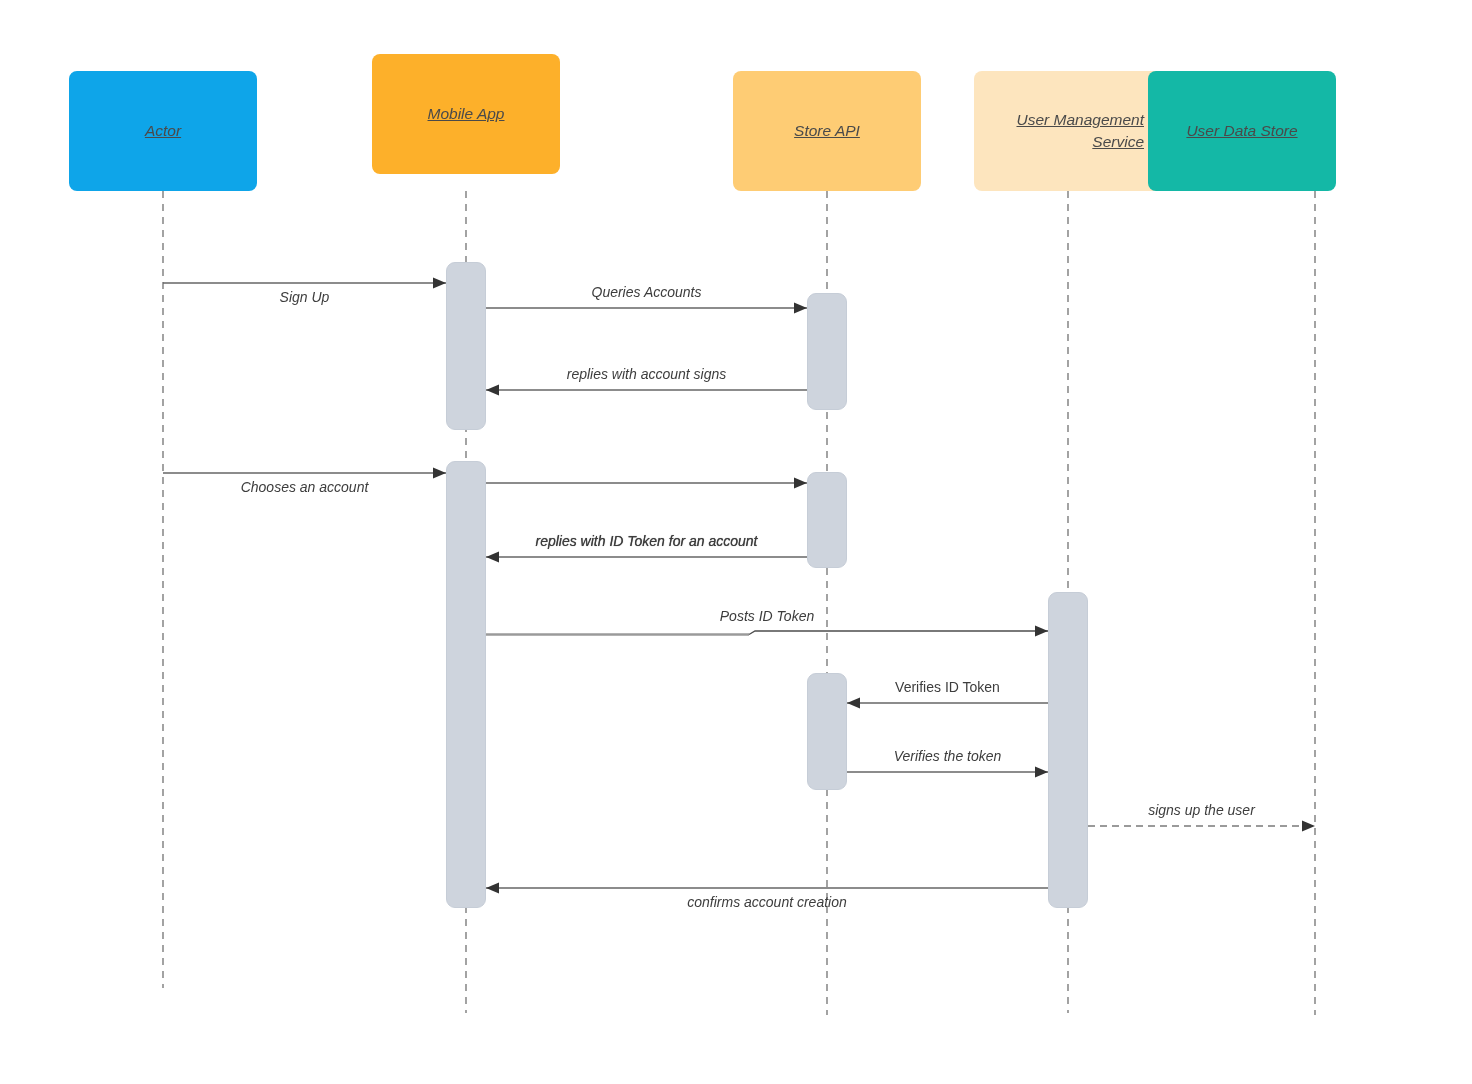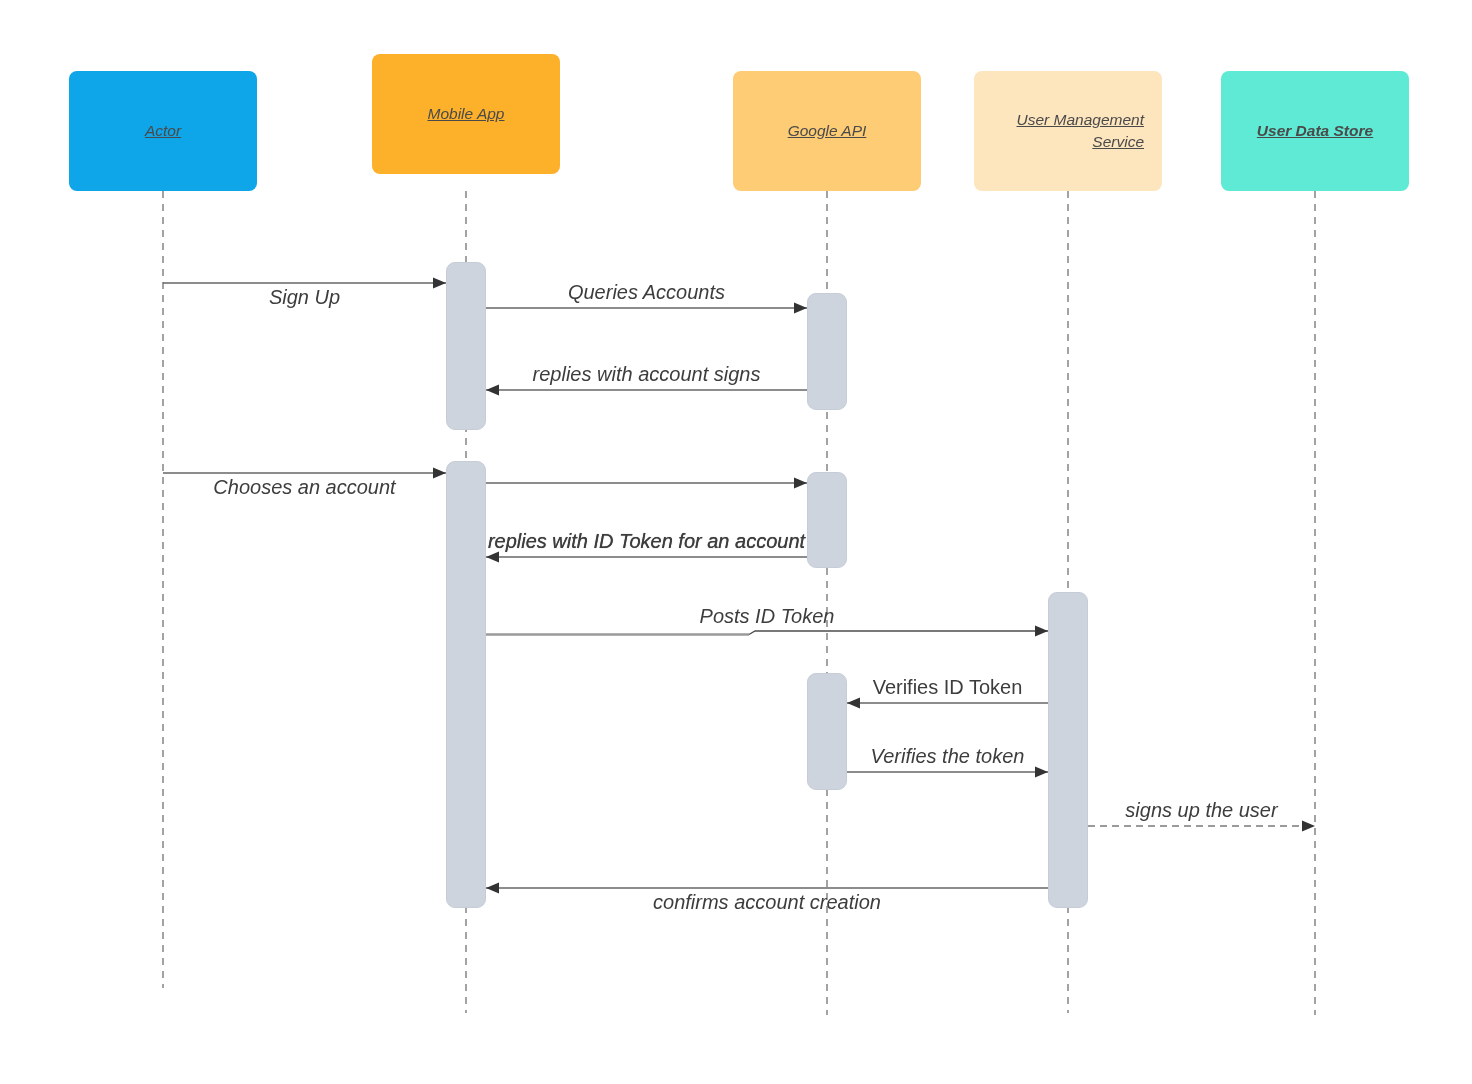--- a/index.html
+++ b/index.html
@@ -14,21 +14,21 @@
   }
   .actor-box .lbl{
     font-style:italic;text-decoration:underline;color:#4a4a4a;
     font-size:15.5px;line-height:22px;max-width:152px;
   }
   .activation{
     position:absolute;background:#CED4DD;border:1px solid #C6CDD7;
     border-radius:9px;box-sizing:border-box;
   }
   .msg-label{
-    position:absolute;width:440px;text-align:center;font-size:20px;
+    position:absolute;width:440px;text-align:center;font-size:14px;
     color:#3d3d3d;line-height:19px;white-space:nowrap;
   }
   .msg-label.italic{font-style:italic;}
   .msg-label.semibold{text-shadow:0 0 0.7px #3d3d3d;}
 </style>
 </head>
 <body>
 
 <div id="stage">
   <svg id="lines" xmlns="http://www.w3.org/2000/svg" viewBox="0 0 1472 1084">
@@ -83,26 +83,26 @@
         <polygon points="486,888 499,882.5 499,893.5" fill="#333333"></polygon>
       </g>
     </svg>
 <div class="actor-box" style="left: 69px; top: 71px; width: 188px; height: 120px; background: #0ea5e9;">
       <span class="lbl">Actor</span>
     </div>
     <div class="actor-box" style="left: 372px; top: 54px; width: 188px; height: 120px; background: rgb(253, 176, 42);">
       <span class="lbl">Mobile App</span>
     </div>
     <div class="actor-box" style="left: 733px; top: 71px; width: 188px; height: 120px; background: rgb(254, 204, 116);">
-      <span class="lbl">Google API</span>
+      <span class="lbl">Store API</span>
     </div>
     <div class="actor-box" style="left: 974px; top: 71px; width: 188px; height: 120px; background: rgb(253, 229, 190); text-align: right;">
       <span class="lbl">User Management Service</span>
     </div>
-    <div class="actor-box" style="left: 1221px; top: 71px; width: 188px; height: 120px; background: #5eead4; font-weight: bold;">
+    <div class="actor-box" style="left: 1148px; top: 71px; width: 188px; height: 120px; background: #14b8a6;">
       <span class="lbl">User Data Store</span>
     </div>
     <div class="msg-label italic" style="left: 84.5px; top: 288px;">Sign Up</div>
     <div class="msg-label italic" style="left: 426.5px; top: 283px;">Queries Accounts</div>
     <div class="msg-label italic" style="left: 426.5px; top: 365px;">replies with account signs</div>
     <div class="msg-label italic" style="left: 84.5px; top: 478px;">Chooses an account</div>
     <div class="msg-label italic semibold" style="left: 426.5px; top: 532px;">replies with ID Token for an account</div>
     <div class="msg-label italic" style="left: 547px; top: 607px;">Posts ID Token</div>
     <div class="msg-label" style="left: 727.5px; top: 678px;">Verifies ID Token</div>
     <div class="msg-label italic" style="left: 727.5px; top: 747px;">Verifies the token</div>

